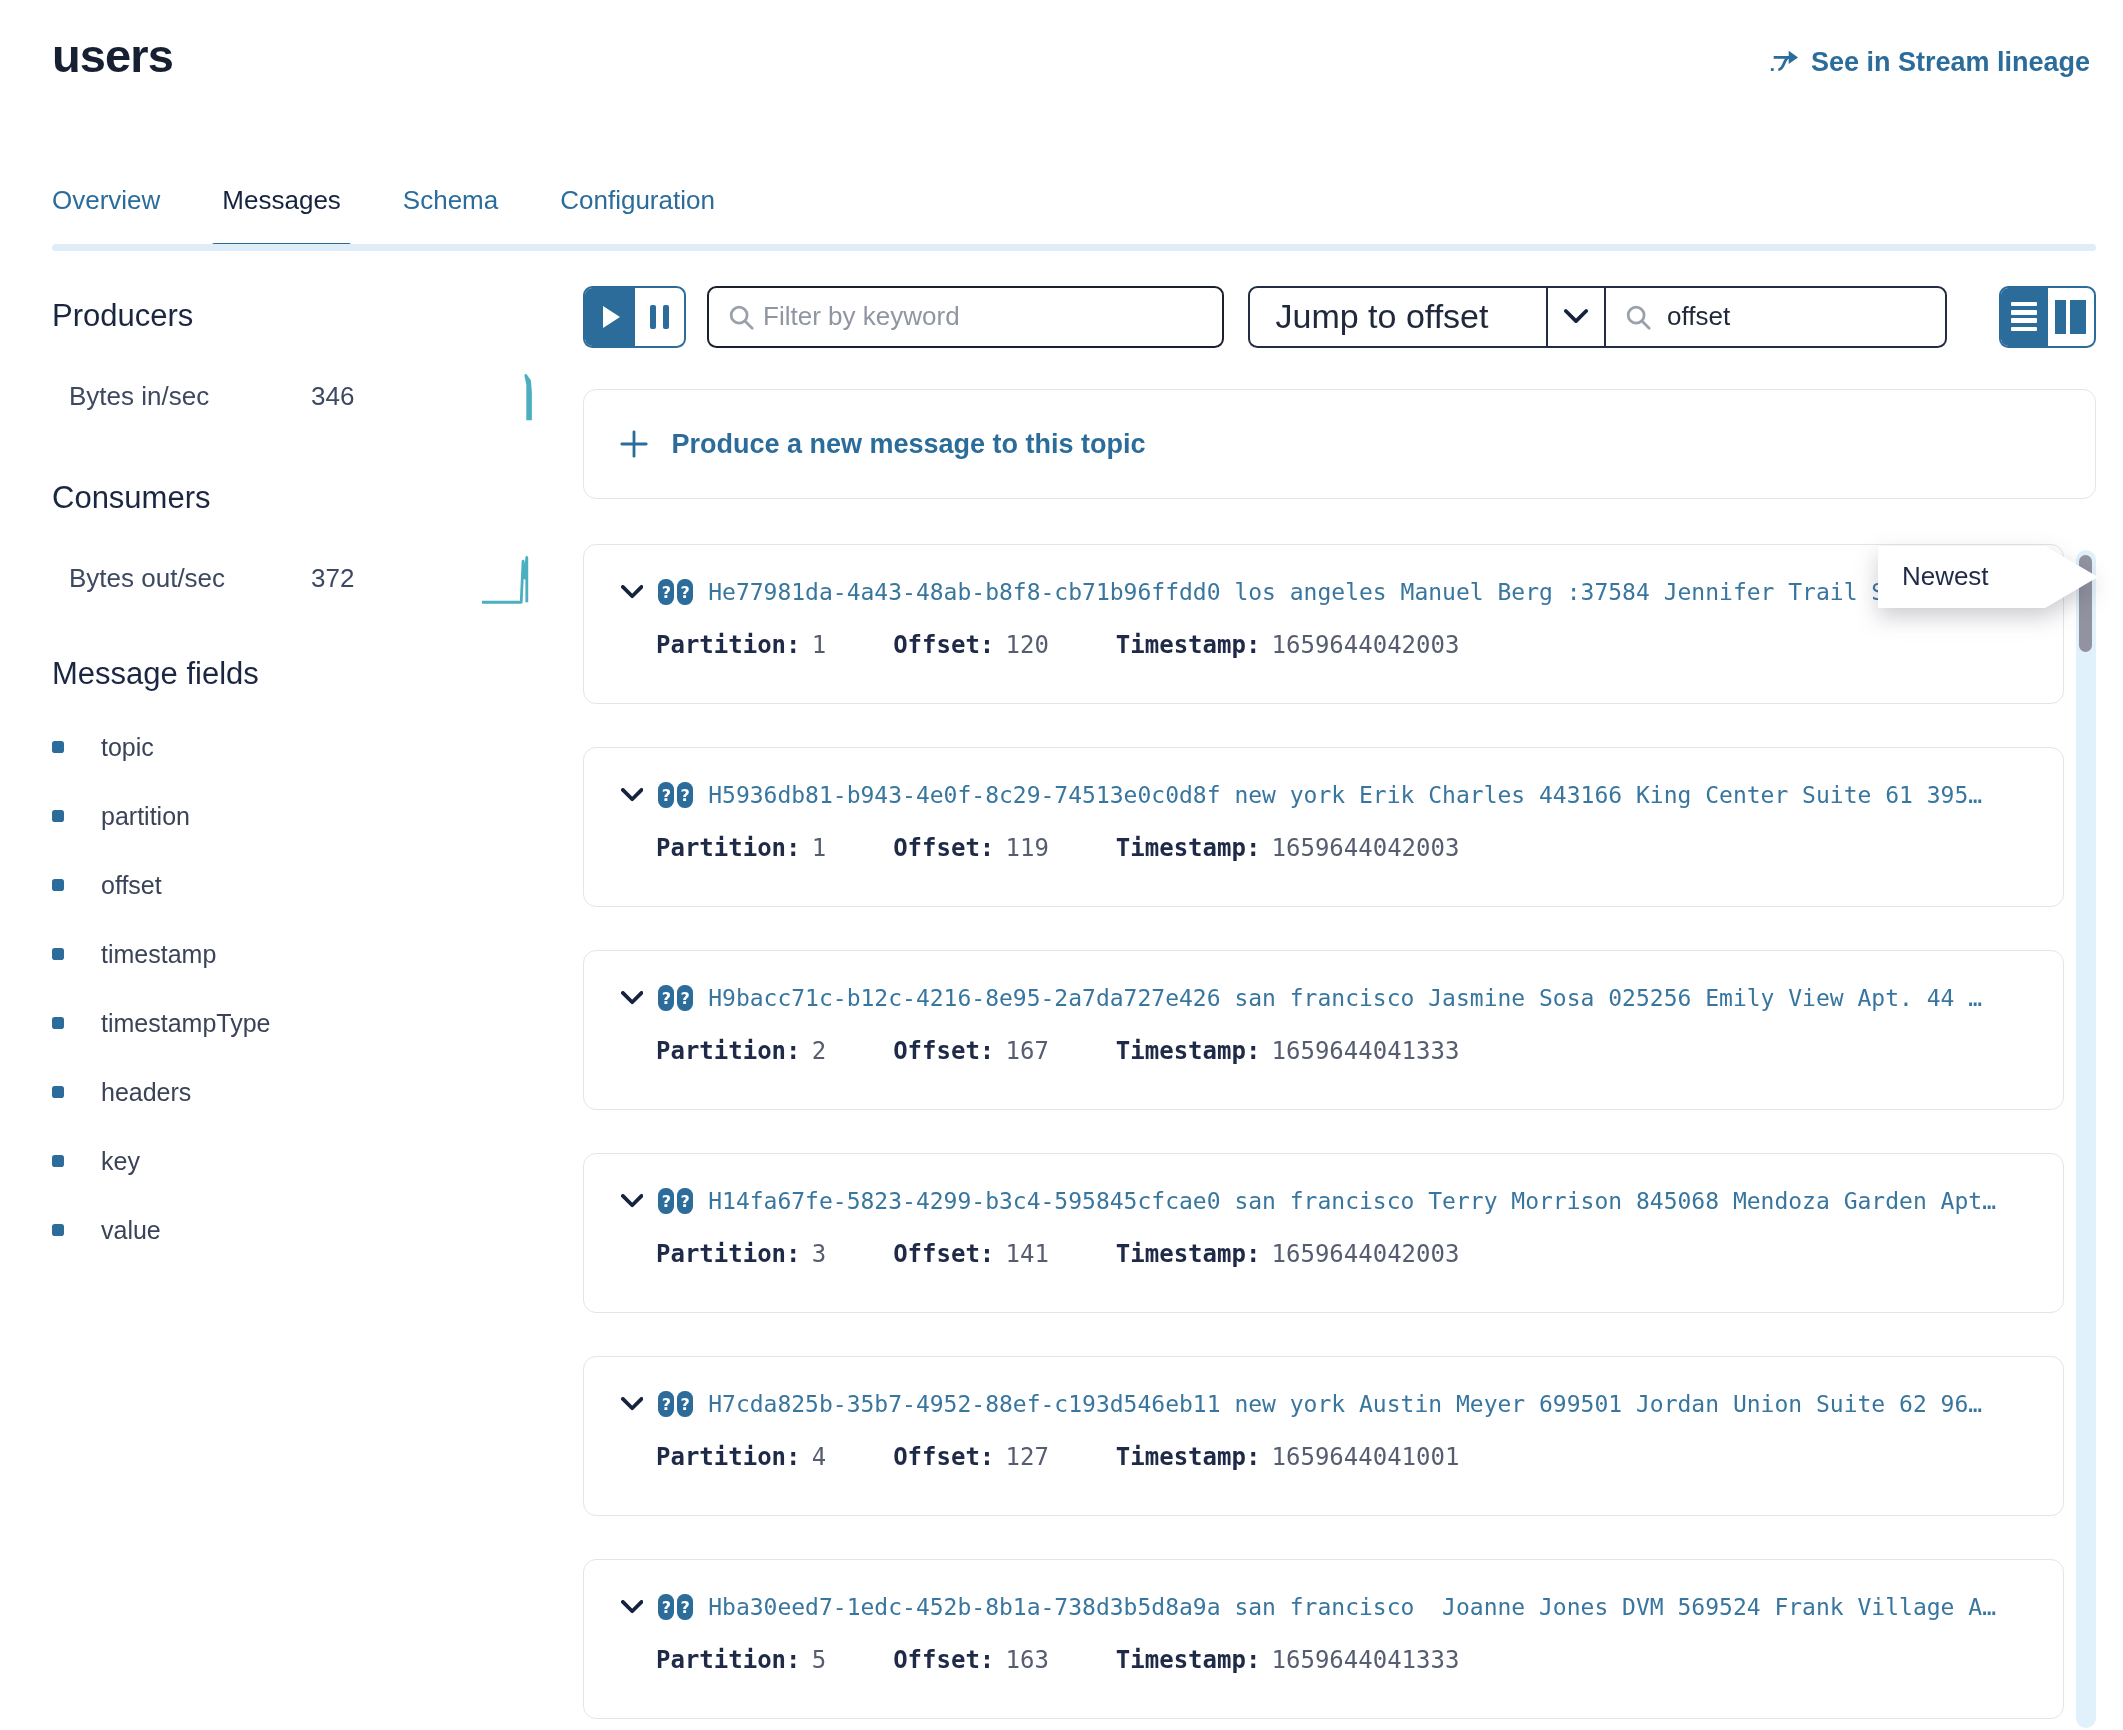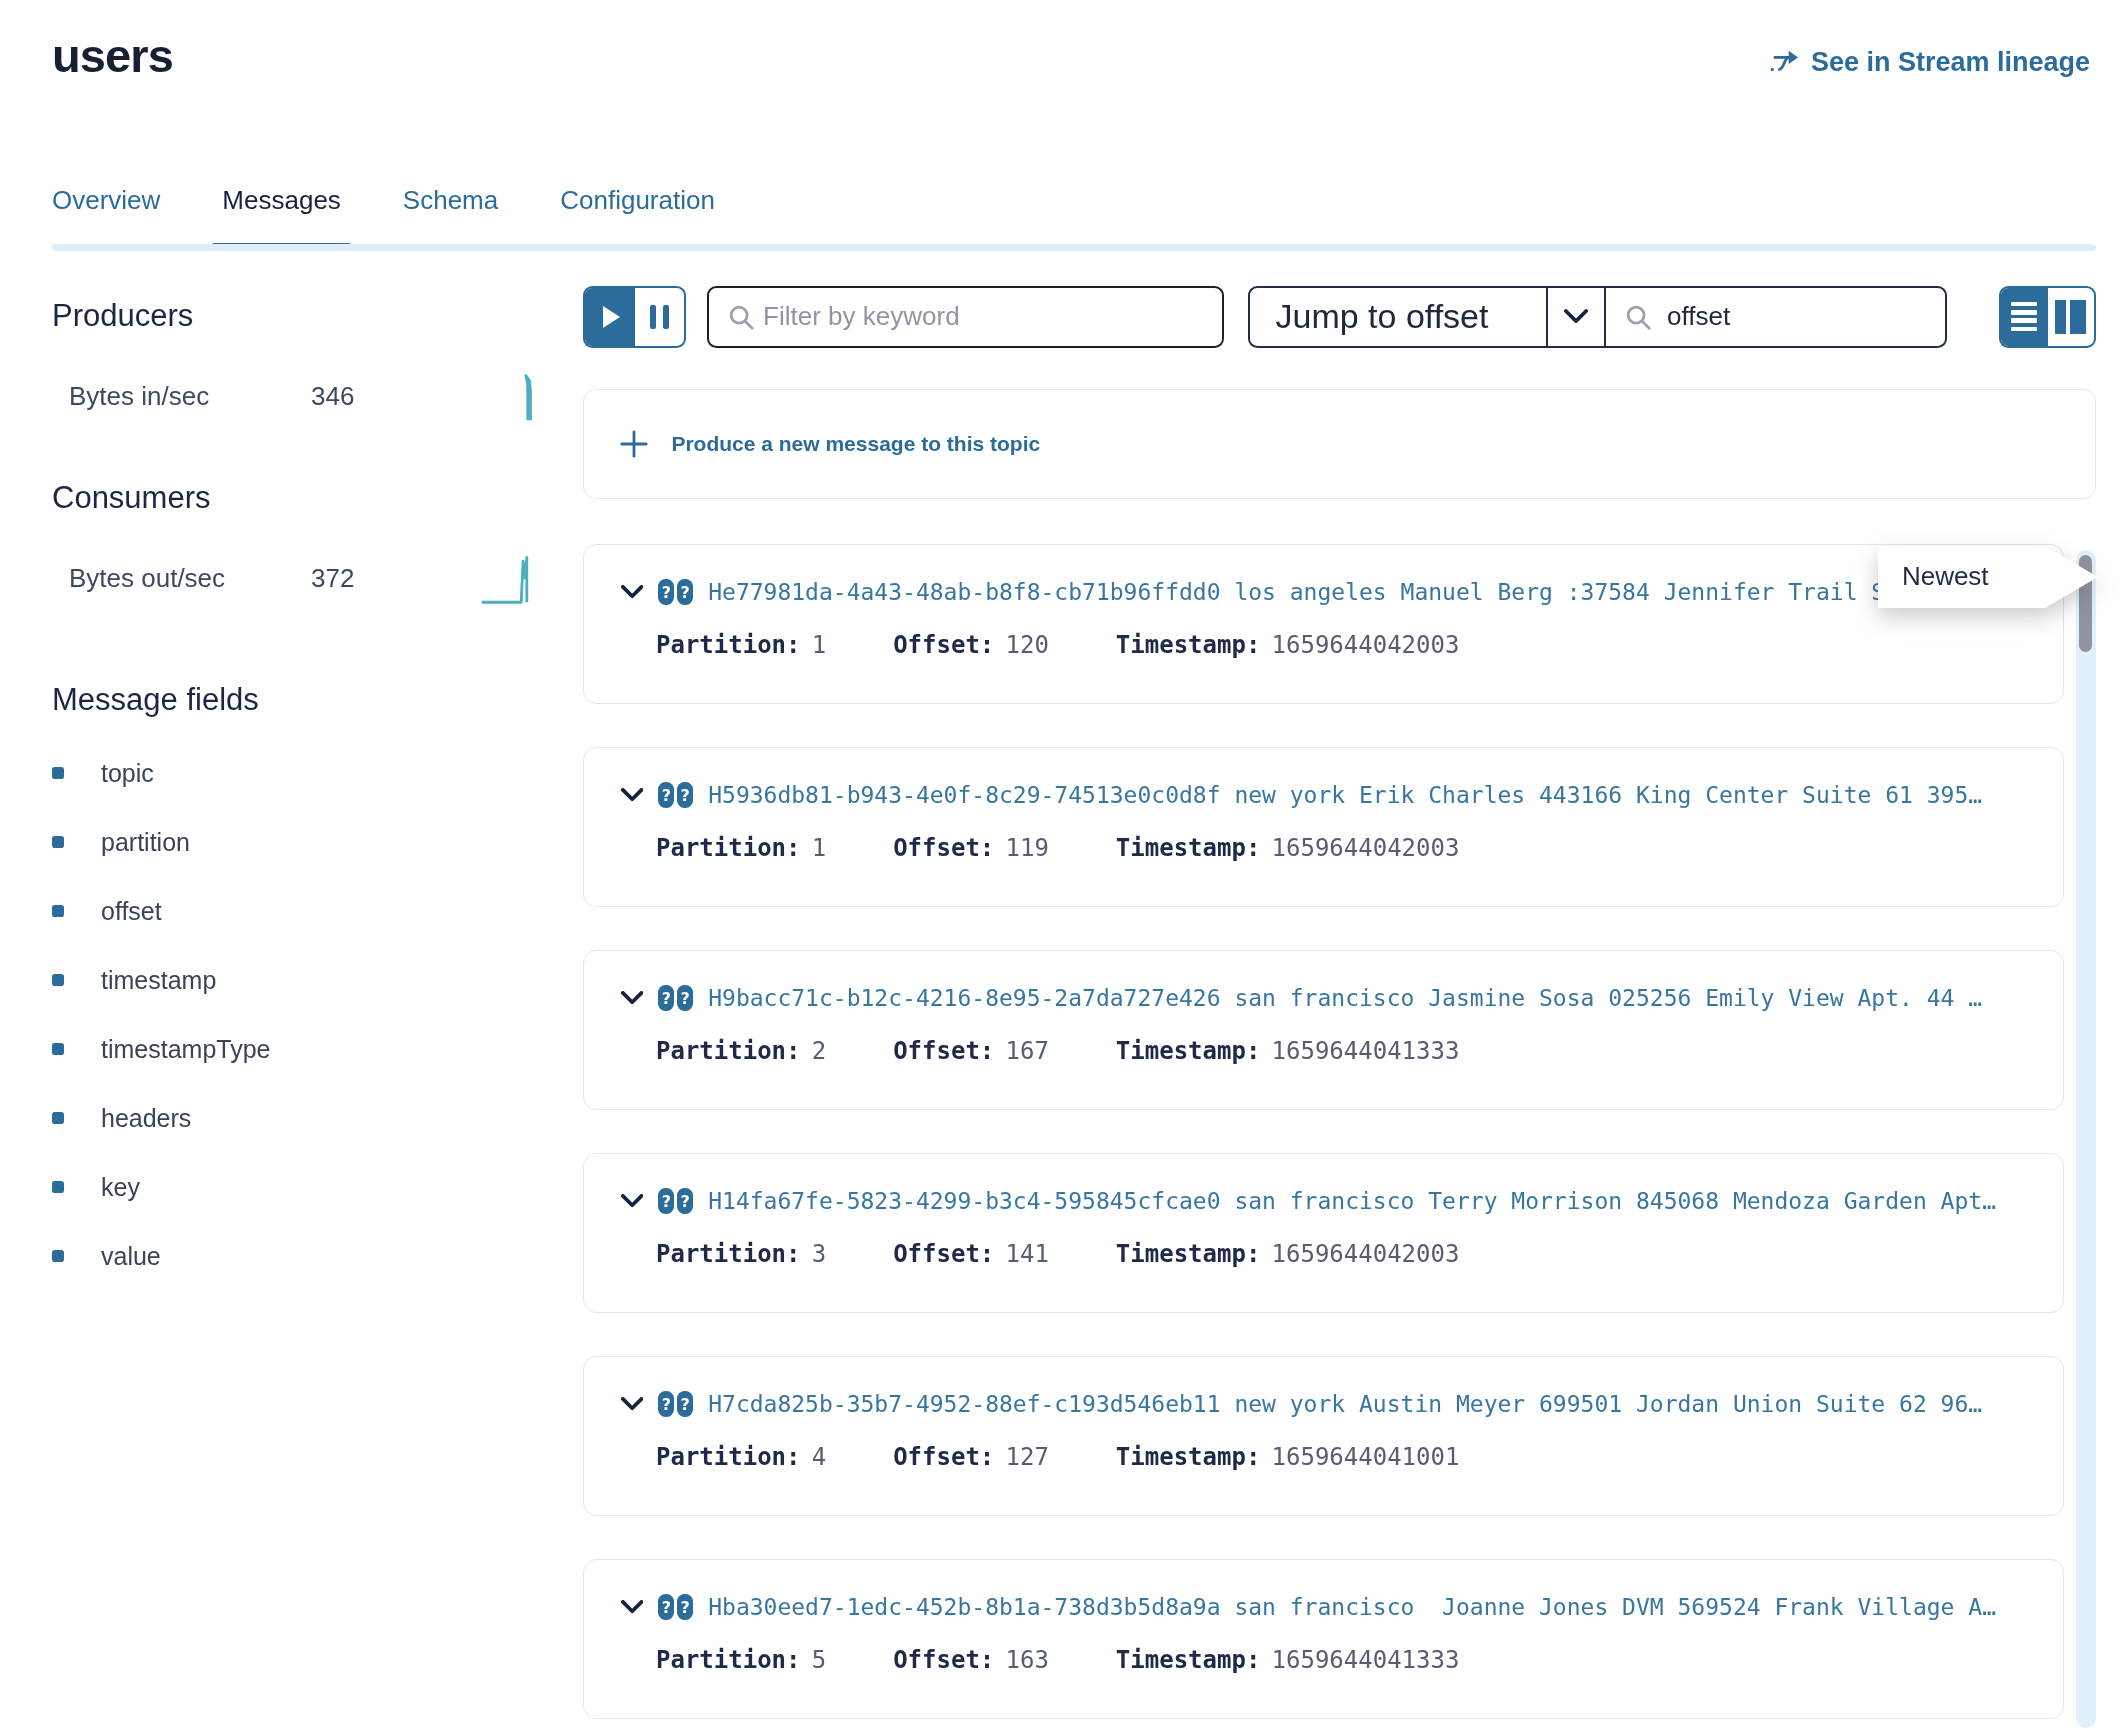--- a/index.html
+++ b/index.html
@@ -18,21 +18,21 @@
   .tab.active::after{content:"";position:absolute;left:-11.2px;right:-11.2px;top:58px;height:7.5px;background:#2b6c9b;border-radius:3.7px;}
   .tab-track{position:absolute;left:52px;right:28px;top:244px;height:6.5px;background:#deedf8;border-radius:3.7px;}
   
   .sidebar{position:absolute;left:52px;top:285px;width:494px;}
   .side-h{font-size:31px;font-weight:400;color:#1b2742;margin:13px 0 0 0;}
   .stat-row{display:flex;align-items:center;margin-top:32px;height:60px;}
   .stat-label{font-size:26px;color:#3d4961;width:235px;margin-left:17px;}
   .stat-value{font-size:26px;color:#3d4961;margin-left:7px;}
   .spark{margin-left:auto;margin-right:5.6px;}
   .gap-lg{margin-top:54px;}
-  .gap-xl{margin-top:74px;}
+  .gap-xl{margin-top:48px;}
   .fields-list{list-style:none;margin:22.4px 0 0 0;padding:0;}
   .fields-list li{display:flex;align-items:center;gap:37px;margin-top:41px;height:28px;
     font-size:25px;color:#3a4357;}
   .bullet{width:12px;height:12px;border-radius:2.8px;background:#2b6c9b;flex:none;}
   
   .main{position:absolute;left:583px;top:285px;width:1513px;}
   .toolbar{display:flex;align-items:center;height:63px;}
   .seg-ctl{height:62px;border:2.8px solid #2b6c9b;border-radius:9.3px;display:flex;overflow:hidden;box-sizing:border-box;background:#fff;flex:none;}
   .playpause{width:103px;}
   .seg{flex:1;display:grid;place-items:center;cursor:pointer;}
@@ -51,21 +51,21 @@
   .jump-input input{border:none;outline:none;font-size:26px;color:#20293b;width:100%;font-family:"Liberation Sans",sans-serif;}
   .view-toggle{width:97px;margin-left:auto;}
   .list-icon{display:flex;flex-direction:column;gap:3.7px;}
   .list-icon i{width:26px;height:4.7px;background:#ffffff;border-radius:0.9px;}
   .split-icon{display:flex;gap:4.7px;align-items:center;}
   .split-icon .b1{width:10.3px;height:34px;background:#2b6c9b;}
   .split-icon .b2{width:16px;height:34px;background:#2b6c9b;}
   
   .produce-card{margin-top:41px;height:110px;border:1.9px solid #e2e5e9;border-radius:13px;
     display:flex;align-items:center;padding:0 35px;gap:22.4px;box-sizing:border-box;cursor:pointer;background:#fff;}
-  .produce-label{font-size:21px;font-weight:700;color:#2b6c9b;}
+  .produce-label{font-size:27px;font-weight:700;color:#2b6c9b;}
   
   .messages-wrap{position:relative;margin-top:45px;padding-right:32px;}
   .msg-card{border:1.9px solid #e2e5e9;border-radius:13px;height:160px;padding:34px 37px;
     box-sizing:border-box;margin-bottom:43px;background:#fff;}
   .msg-key-row{display:flex;align-items:center;gap:15px;}
   .glyphs{display:flex;gap:2.8px;flex:none;}
   .glyph{width:16px;height:26px;border-radius:7.5px;background:#2b6c9b;color:#fff;font-size:16px;font-weight:700;
     display:grid;place-items:center;font-family:"DejaVu Sans",sans-serif;}
   .msg-key{font-family:"DejaVu Sans Mono",monospace;font-size:23px;color:#38769f;
     white-space:pre;overflow:hidden;flex:1;}

